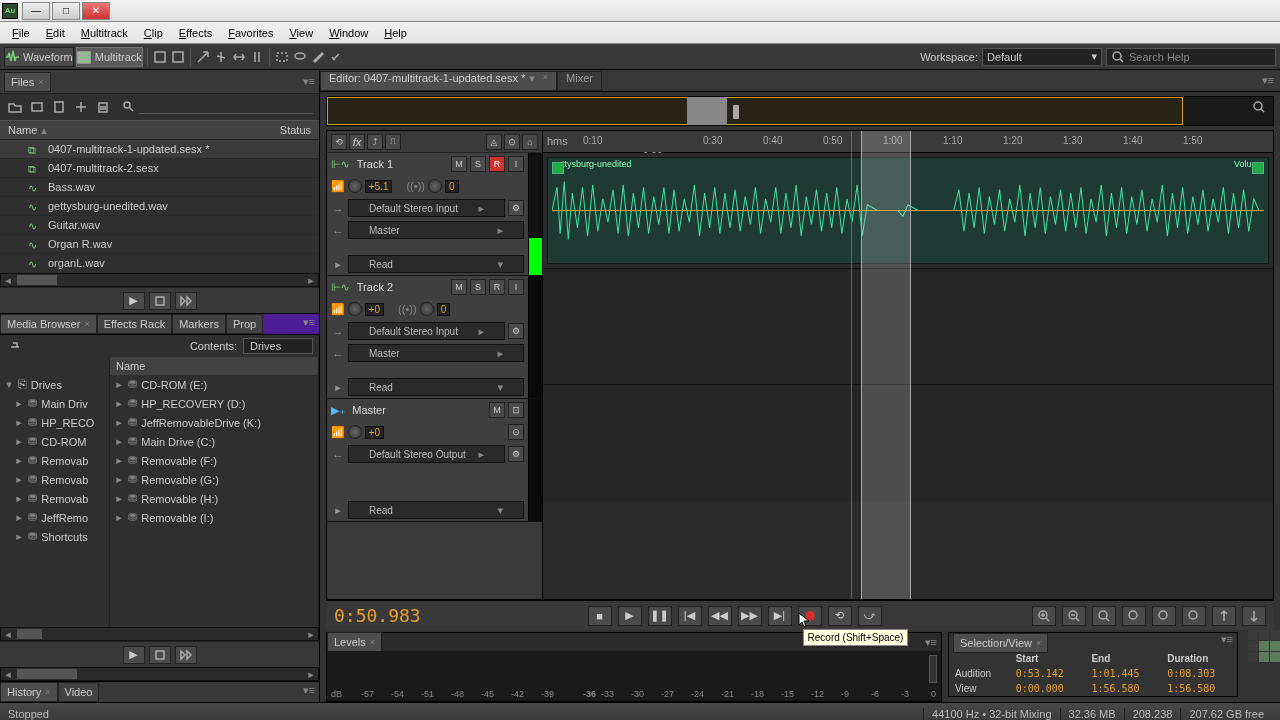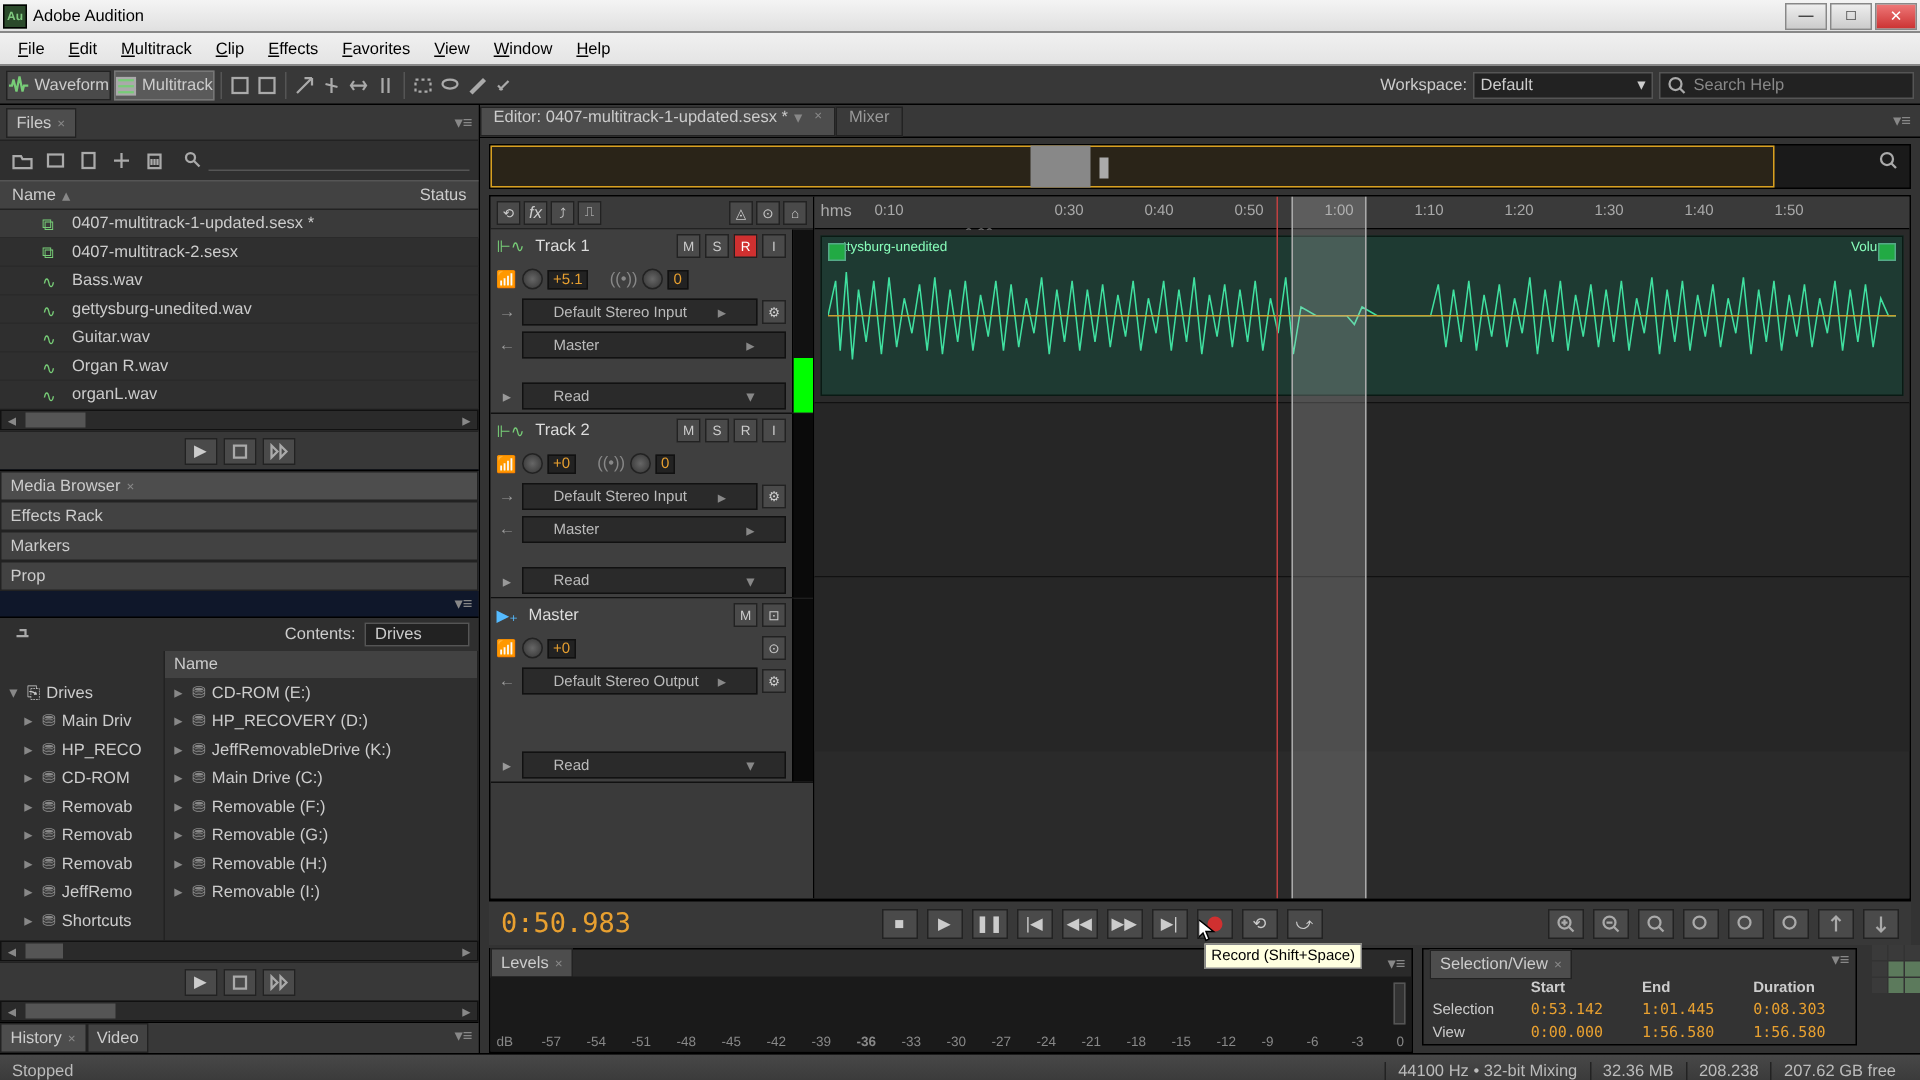--- a/index.html
+++ b/index.html
@@ -36,21 +36,21 @@
 .file-item { height:19px; display:flex; align-items:center; padding:0 10px 0 28px; gap:6px; color:#ccc; border-bottom:1px solid #2a2a2a;}
 .file-item.sel { background:#3a3a3a; }
 .file-icon { width:14px; height:10px; }
 .file-icon.sesx { color:#7fc97f; }
 .file-icon.wav { color:#7fc97f; }
 .scroll-h { height:14px; background:#2a2a2a; border:1px solid #111; display:flex; align-items:center; }
 .scroll-h .thumb{ background:#555; height:10px; width:40px; margin-left:2px;}
 .scroll-h .arr{ width:14px; text-align:center; color:#888;}
 .transport-mini { height:26px; display:flex; justify-content:center; align-items:center; gap:4px; background:#383838; border-top:1px solid #222;}
 .mini-btn { width:22px; height:18px; background:#4a4a4a; border:1px solid #222; display:flex; align-items:center; justify-content:center; color:#ccc;}
-.browser-tabs { display:flex; background:#0f172a; border-top:1px solid #000; border-bottom:1px solid #000;flex-direction:column;}
+.browser-tabs { display:flex; background:#4c1d95; border-top:1px solid #000; border-bottom:1px solid #000;}
 .contents-row { height:22px; display:flex; align-items:center; gap:6px; padding:0 6px; background:#2f2f2f;}
 .contents-row .sel { background:#222; border:1px solid #555; padding:1px 6px; min-width:70px;}
 .browser-body { flex:1; display:flex; background:#2f2f2f; overflow:hidden;}
 .browser-panes { display:flex; width:100%;}
 .bp { border-right:1px solid #222; }
 .bp-header{ height:18px; background:#424242; padding:0 6px; display:flex;align-items:center;}
 .bp-list .row{ height:19px; display:flex; align-items:center; padding:0 4px; gap:4px; color:#ccc;}
 .bp-list .row .exp{width:10px;text-align:center;color:#888;}
 .right-col { flex:1; display:flex; flex-direction:column; background:#333; }
 .editor-tabs { height:22px; display:flex; background:#383838; border-bottom:1px solid #000; align-items:center;}
@@ -112,21 +112,20 @@
 .history-tabs{ display:flex; background:#383838; border-top:1px solid #000;}
 .grid-indicator{width:32px;height:32px;margin-left:6px;display:grid;grid-template:repeat(3,1fr)/repeat(3,1fr);gap:1px;}
 .grid-indicator div{background:#3a3a3a;}
 .grid-indicator div.on{background:#5c7a5c;}
 </style>
 </head>
 <body>
 
 <div class="titlebar">
   <div class="app-icon">Au</div>
-  <div class="title">Adobe Audition</div>
   <div class="winbtns">
     <div class="winbtn">—</div>
     <div class="winbtn">□</div>
     <div class="winbtn close">✕</div>
   </div>
 </div>
 
 <div class="menubar">
   <span>File</span>
   <span>Edit</span>
@@ -749,21 +748,21 @@
           <div style="position:absolute;right:4px;top:4px;bottom:18px;width:8px;background:#333;border:1px solid #555"></div>
           <div id="db-scale">
               <span class="db-scale" style="left: 4px;">dB</span>
               <span class="db-scale" style="left: 34px;">-57</span>
               <span class="db-scale" style="left: 64px;">-54</span>
               <span class="db-scale" style="left: 94px;">-51</span>
               <span class="db-scale" style="left: 124px;">-48</span>
               <span class="db-scale" style="left: 154px;">-45</span>
               <span class="db-scale" style="left: 184px;">-42</span>
               <span class="db-scale" style="left: 214px;">-39</span>
-              <span class="db-scale" style="left: 244px; font-weight: bold;">-36</span>
+              <span class="db-scale" style="left: 256px; font-weight: bold;">-36</span>
               <span class="db-scale" style="left: 274px;">-33</span>
               <span class="db-scale" style="left: 304px;">-30</span>
               <span class="db-scale" style="left: 334px;">-27</span>
               <span class="db-scale" style="left: 364px;">-24</span>
               <span class="db-scale" style="left: 394px;">-21</span>
               <span class="db-scale" style="left: 424px;">-18</span>
               <span class="db-scale" style="left: 454px;">-15</span>
               <span class="db-scale" style="left: 484px;">-12</span>
               <span class="db-scale" style="left: 514px;">-9</span>
               <span class="db-scale" style="left: 544px;">-6</span>
@@ -782,21 +781,21 @@
           </div>
         <table>
           <tbody>
               <tr>
                 <th></th>
                 <th>Start</th>
                 <th>End</th>
                 <th>Duration</th>
               </tr>
           <tr>
-                <td>Selection</td>
+                <td>Audition</td>
                 <td class="val">0:53.142</td>
                 <td class="val">1:01.445</td>
                 <td class="val">0:08.303</td>
               </tr>
           <tr>
                 <td>View</td>
                 <td class="val">0:00.000</td>
                 <td class="val">1:56.580</td>
                 <td class="val">1:56.580</td>
               </tr>

